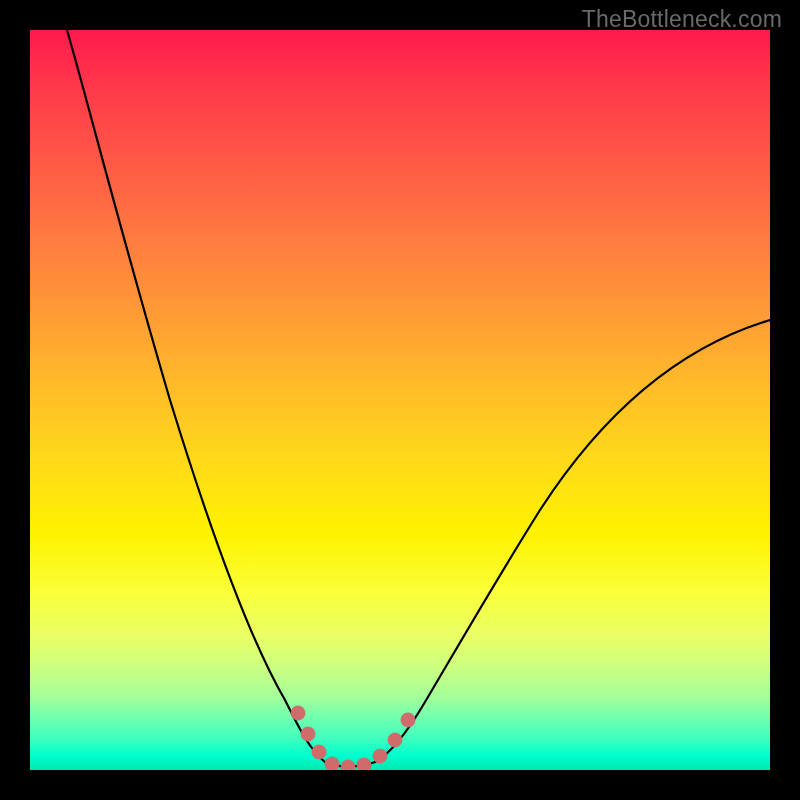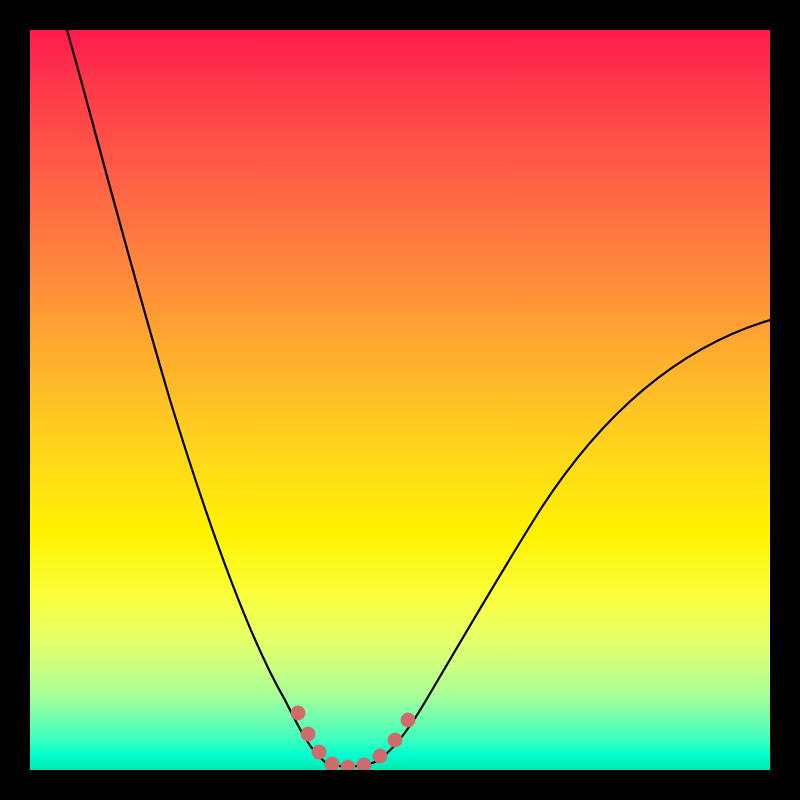--- a/index.html
+++ b/index.html
@@ -85,14 +85,15 @@
         <circle cx="318" cy="737" r="7"></circle>
         <circle cx="334" cy="735" r="7"></circle>
         <circle cx="350" cy="726" r="7"></circle>
         <circle cx="365" cy="710" r="7"></circle>
         <circle cx="378" cy="690" r="7"></circle>
       </g>
     </svg>
 
   </div>
 
+  <div class="watermark">TheBottleneck.com</div>
 
 </div>
 
 </body></html>

